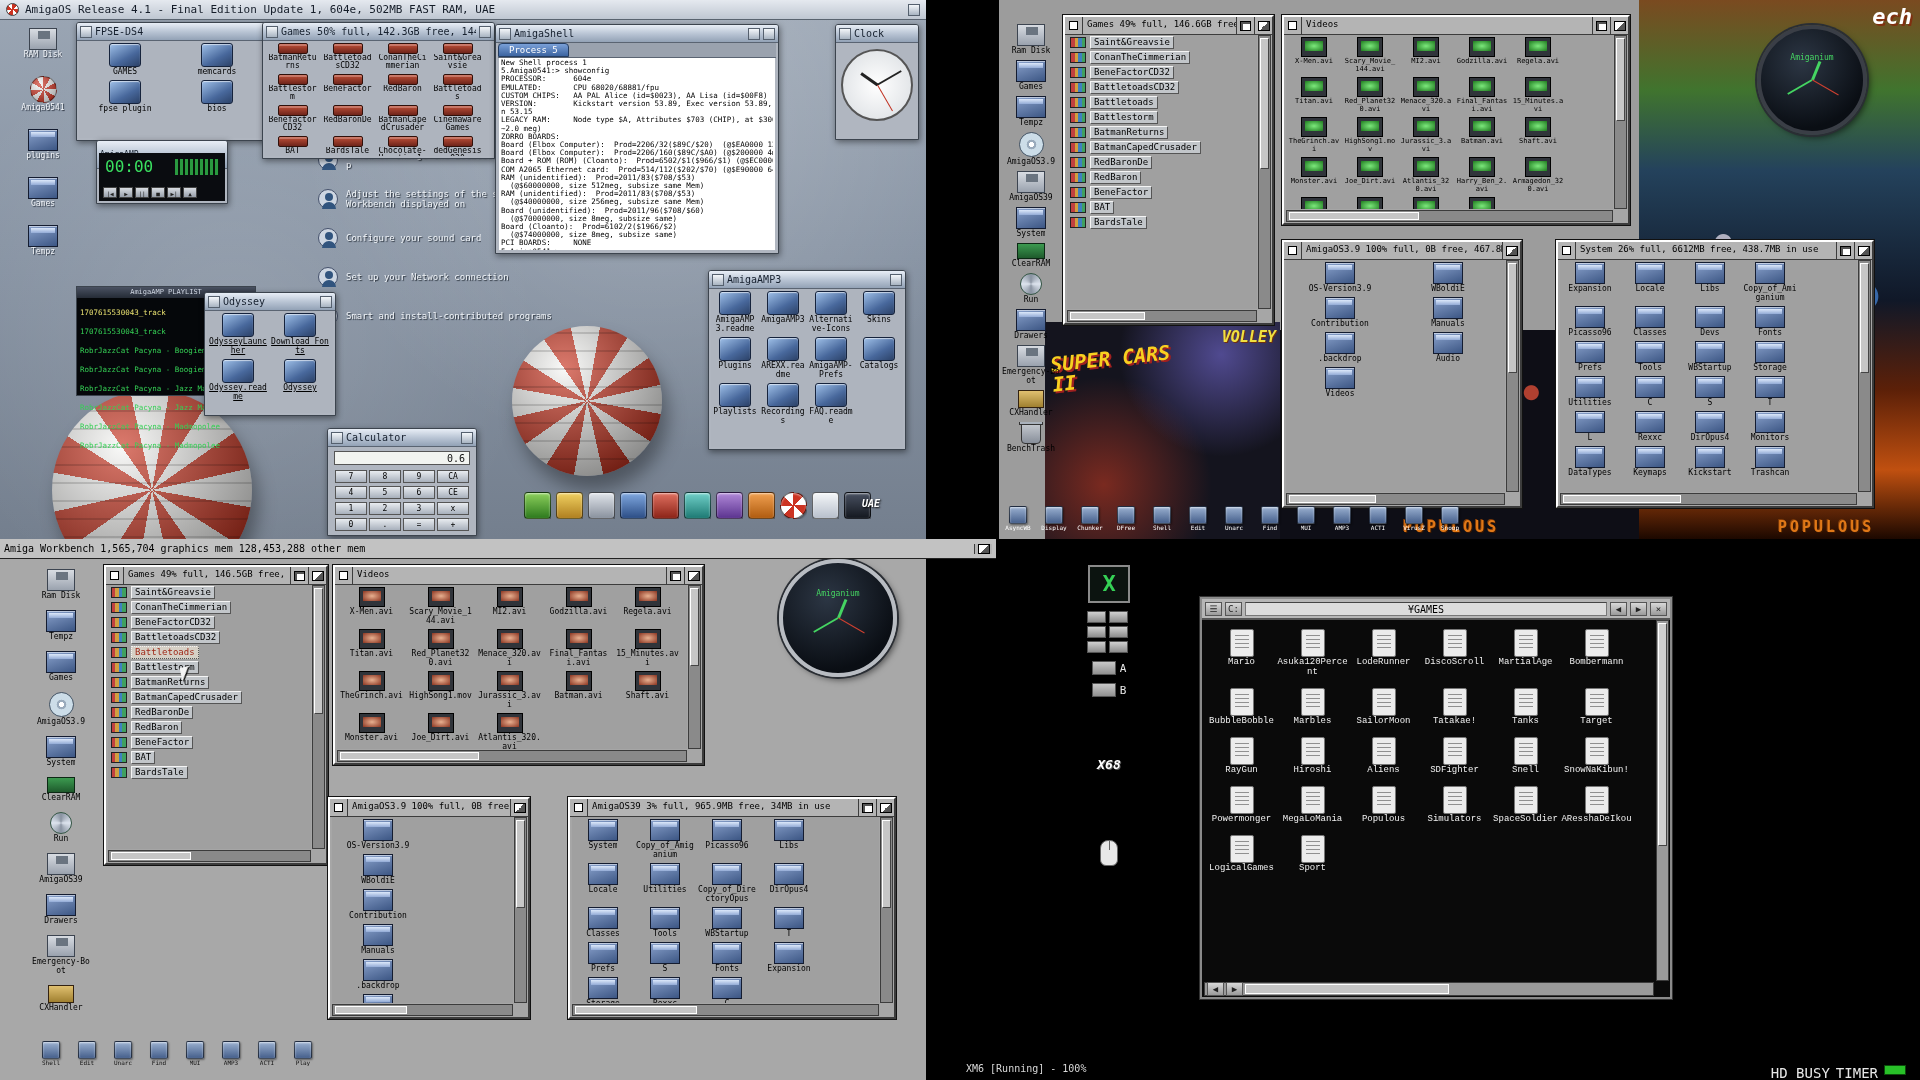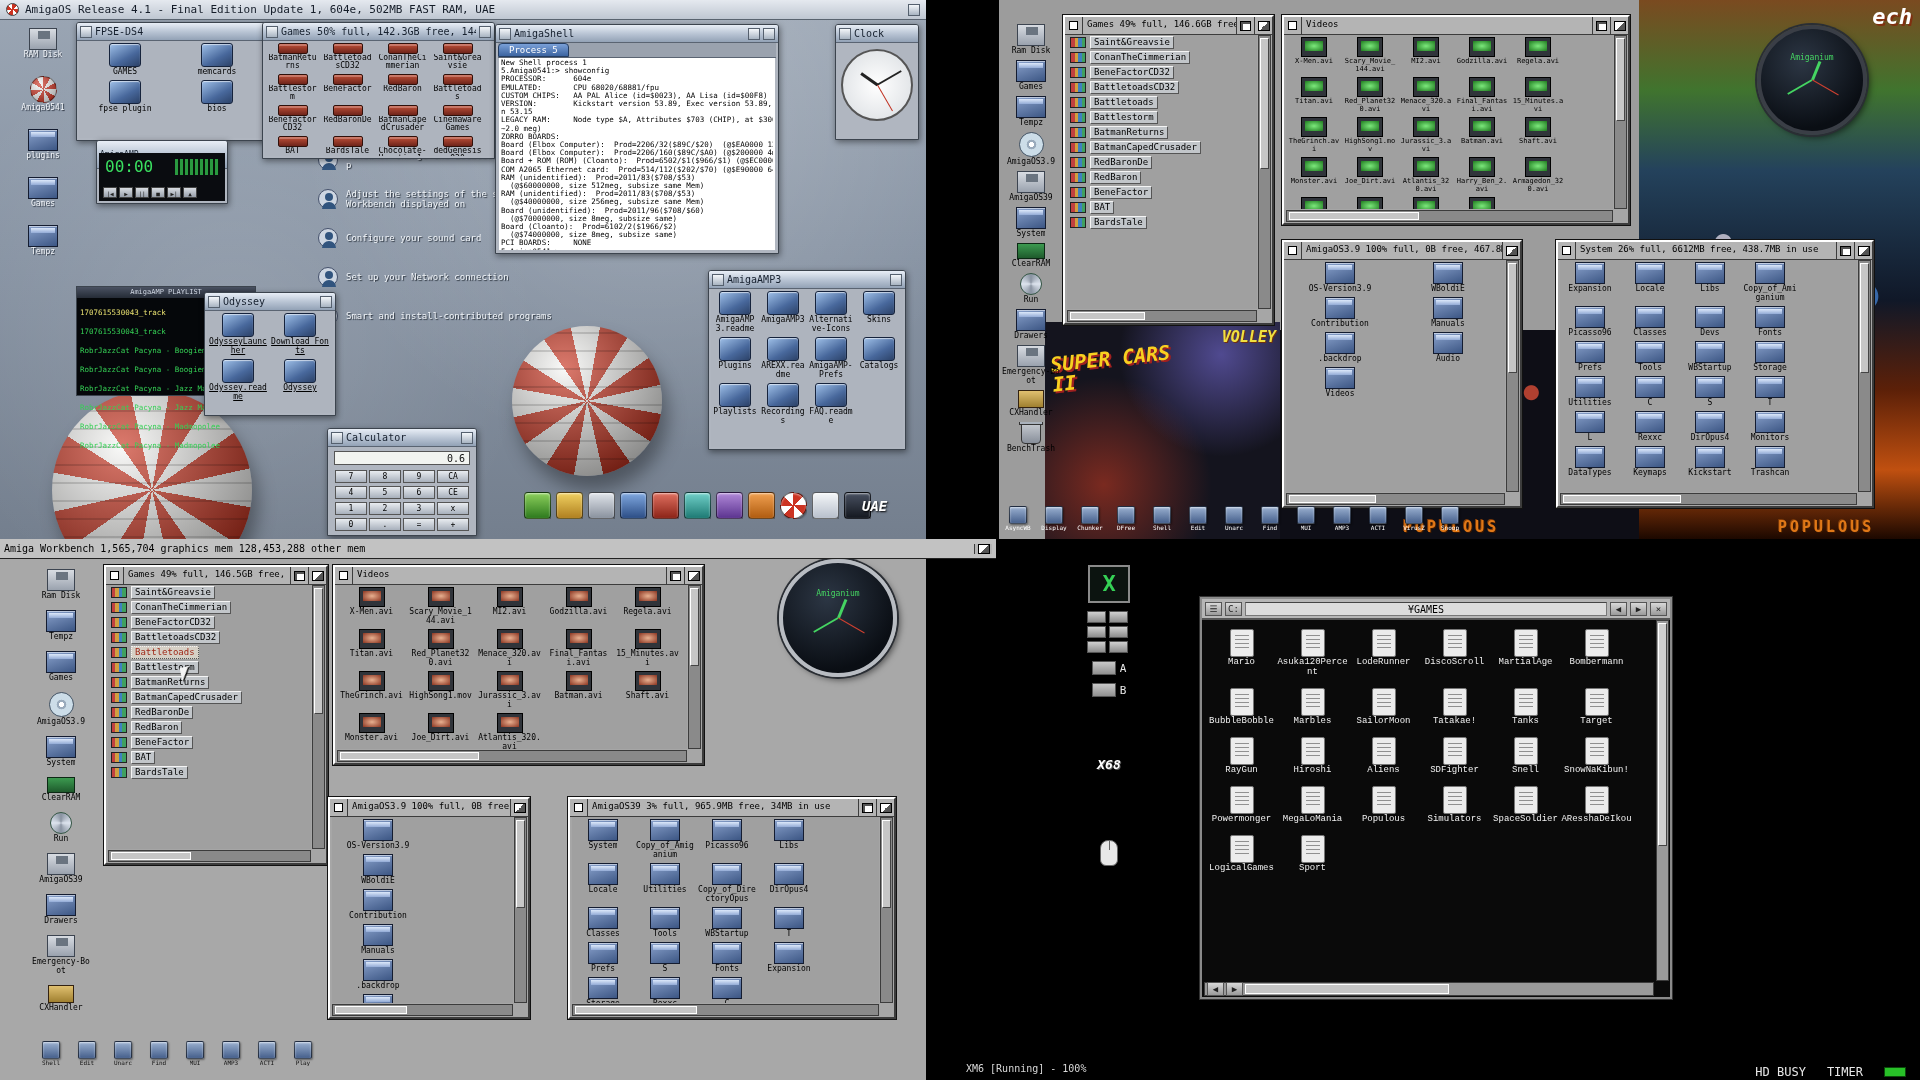--- a/index.html
+++ b/index.html
@@ -145,21 +145,21 @@
   #dock41 .cell:nth-child(2) .tile{background:linear-gradient(#f0d060,#b08020)}
   #dock41 .cell:nth-child(3) .tile{background:linear-gradient(#e0e4ea,#8a929e)}
   #dock41 .cell:nth-child(4) .tile{background:linear-gradient(#80a8e0,#2c4e86)}
   #dock41 .cell:nth-child(5) .tile{background:linear-gradient(#e07060,#8c2418)}
   #dock41 .cell:nth-child(6) .tile{background:linear-gradient(#70d0c8,#1e7a74)}
   #dock41 .cell:nth-child(7) .tile{background:linear-gradient(#b088d8,#5c3490)}
   #dock41 .cell:nth-child(8) .tile{background:linear-gradient(#f0a050,#b05c10)}
   #dock41 .cell:nth-child(9) .tile{background:repeating-conic-gradient(#cc3322 0 45deg,#fff 45deg 90deg); border-radius:50%;}
   #dock41 .cell:nth-child(10) .tile{background:linear-gradient(#f4f6f8,#b8c0cc)}
   #dock41 .cell:nth-child(11) .tile{background:linear-gradient(#485060,#141820)}
-  #uae-label { position:absolute; left:862px; top:498px; color:#fff; font-weight:bold; font-style:italic; font-size:14px; text-shadow:1px 1px 2px #000; z-index:6; }
+  #uae-label { position:absolute; left:862px; top:498px; color:#fff; font-weight:bold; font-style:italic; font-size:10px; text-shadow:1px 1px 2px #000; z-index:6; }
 
   
   #q-tr { left:999px; top:0; width:921px; height:539px; background:#9c9c9c; }
   .wb-titlebar { position:absolute; left:0; top:0; right:0; height:20px; background:#c2c2c2; border-bottom:1px solid #222; display:flex; align-items:center; font-size:10px; color:#000; padding:0 4px; z-index:9; gap:4px; }
   .wb-titlebar .spacer { flex:1; }
   .chip-datetime { background:#000; color:#fff; font-size:9px; padding:1px 5px; }
   #tr-desk { left:2px; top:24px; width:60px; gap:5px; z-index:4; }
   #tr-desk .cell { margin:0; } 
   .desk .lbl { font-size:8px; }
   .art { position:absolute; z-index:1; overflow:hidden; }
@@ -238,21 +238,21 @@
   .xg { width:17px; height:14px; flex:none; background:linear-gradient(#d8d8d8,#9a9a9a); border:1px solid #555; font-size:9px; color:#222; display:flex; align-items:center; justify-content:center; }
   .titlefield { flex:1; height:14px; background:#dcdcdc; border:1px solid #777; border-top-color:#444; font-size:10px; color:#000; text-align:center; line-height:13px; }
   #x68-win .body { position:absolute; left:2px; right:16px; top:21px; bottom:16px; background:#0a0a0a; overflow:hidden; padding:6px 2px; }
   #x68-win .cell { width:71px; margin:3px 0 8px 0; }
   #x68-win .lbl { color:#f0f0f0; font-size:9px; line-height:10px;font-family:Liberation Mono, monospace; }
   #x68-win .vsb { top:21px; right:1px; bottom:16px; background:#9a9a9a; }
   #x68-win .vsb .thumb { height:62%; background:#cfcfcf; }
   #x68-win .hsb { left:2px; right:16px; bottom:1px; height:14px; background:#9a9a9a; display:flex; align-items:center; gap:2px; padding:0 2px; }
   #x68-win .hsb .thumb { position:static; width:46%; height:10px; }
   #x68-status { position:absolute; left:40px; top:524px; color:#d8d8d8; font-size:10px; }
-  #x68-right { position:absolute; right:14px; top:526px; display:flex; align-items:center; gap:21px; color:#e8e8e8; font-size:12px; }
+  #x68-right { position:absolute; right:14px; top:526px; display:flex; align-items:flex-start; gap:6px; color:#e8e8e8; font-size:14px; }
   .led { width:22px; height:10px; background:#28c028; border:1px solid #0a4a0a; }
 </style>
 </head>
 <body>
 
 <div id="screen">
 
   <section id="q-tl">
     <div id="tl-titlebar">
       <span class="mini-boing"></span>

